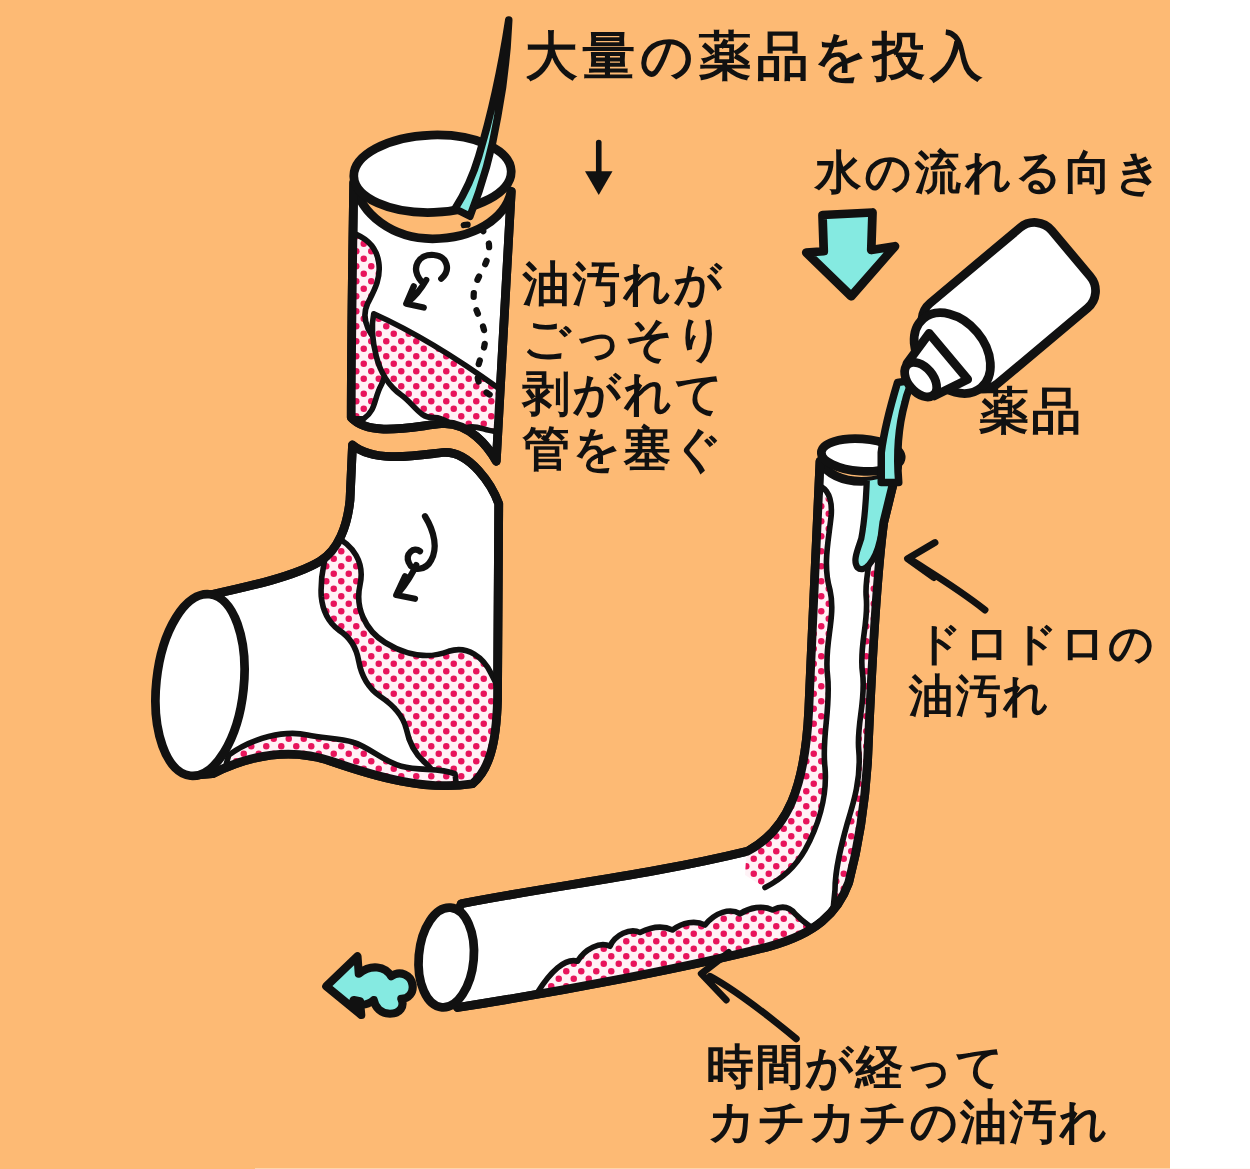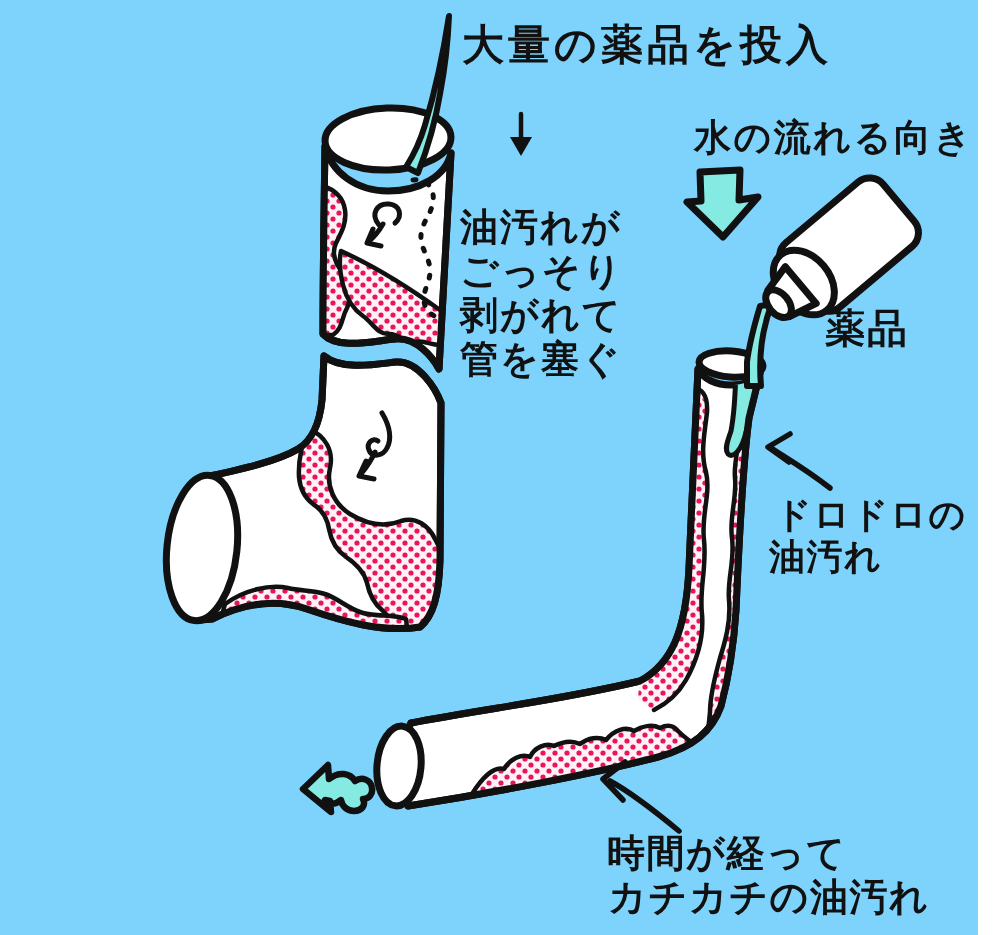--- a/index.html
+++ b/index.html
@@ -1,16 +1,16 @@
 <!DOCTYPE html>
 <html><head>
 <meta charset="utf-8">
 <style>
   html,body{margin:0;padding:0;background:#ffffff;}
-  .stage{position:relative;width:936px;height:935px;background:#7dd3fc;overflow:hidden;padding-left:42px;}
+  .stage{position:relative;width:936px;height:935px;background:#fdba74;overflow:hidden;}
   svg{display:block;}
   .pipe{fill:#ffffff;stroke:#111111;stroke-width:7;stroke-linejoin:round;stroke-linecap:round;}
   .outline{fill:none;stroke:#111111;stroke-width:7;stroke-linejoin:round;stroke-linecap:round;}
   .oil{fill:url(#dots);stroke:#111111;stroke-width:4.5;stroke-linejoin:round;}
   .oilfill{fill:url(#dots);stroke:none;}
   .oiledge{fill:none;stroke:#111111;stroke-width:4.5;stroke-linejoin:round;stroke-linecap:round;}
   .liquid{fill:#85eae1;stroke:#111111;stroke-width:6;stroke-linejoin:round;}
   .cyanshape{fill:#85eae1;stroke:#111111;stroke-width:7;stroke-linejoin:round;stroke-linecap:round;}
   .dashline{fill:none;stroke:#111111;stroke-width:5;stroke-linecap:round;stroke-dasharray:3 11;}
   .thin{fill:none;stroke:#111111;stroke-width:5;stroke-linecap:round;stroke-linejoin:round;}

